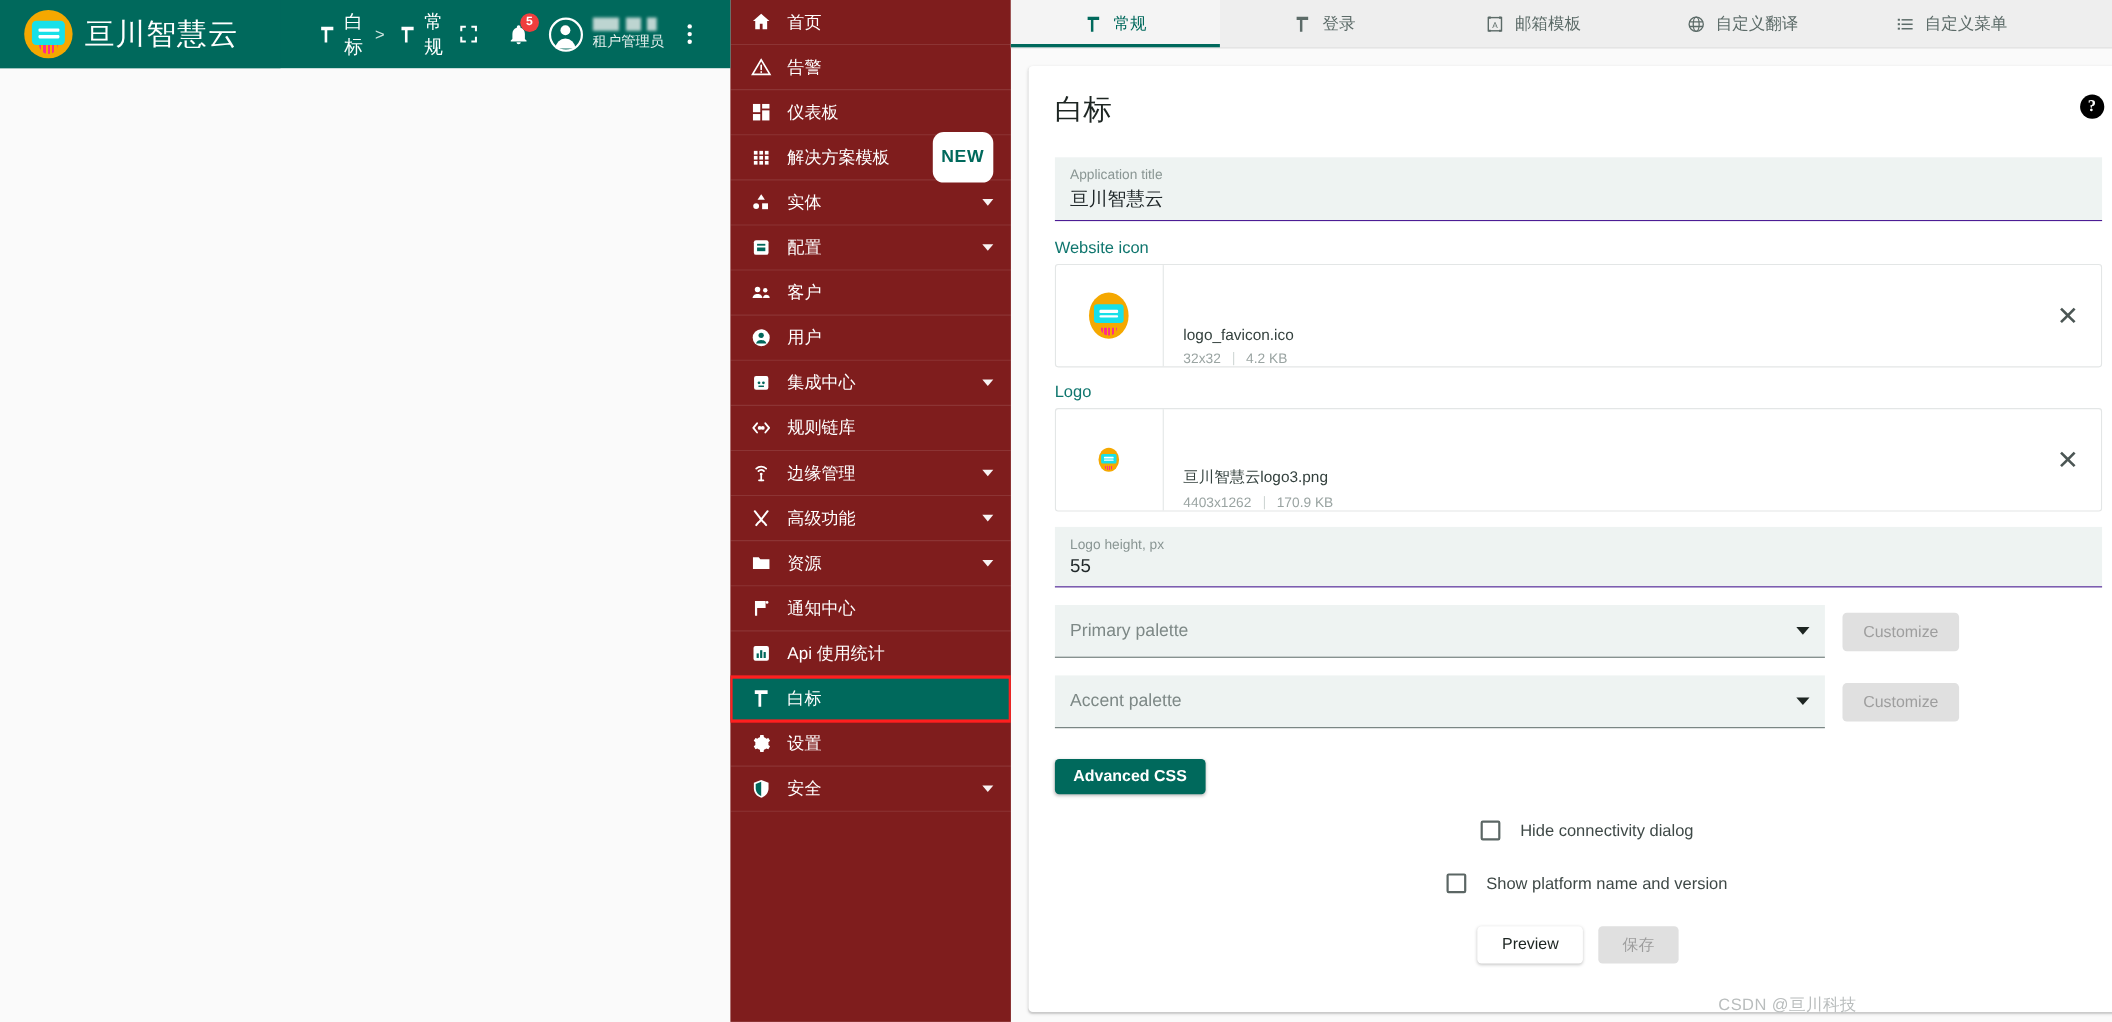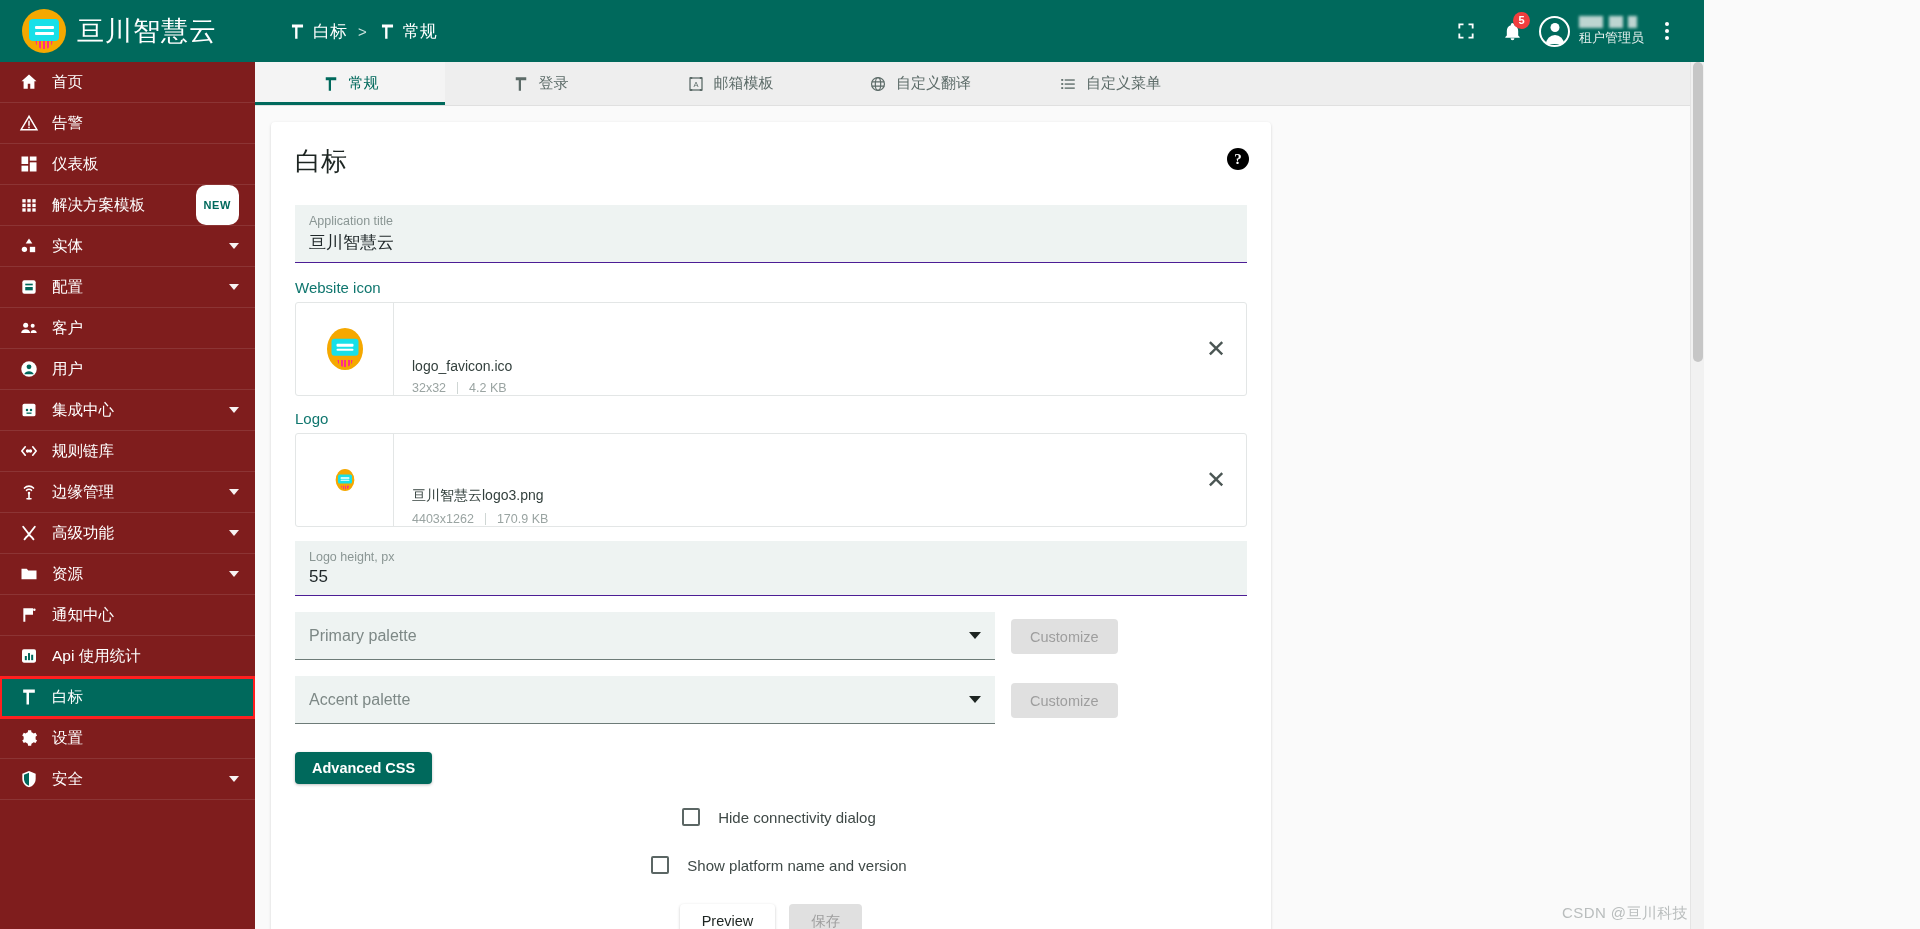--- a/index.html
+++ b/index.html
@@ -2,21 +2,21 @@
 <html><head>
 <meta charset="utf-8">
 <style>
   * { box-sizing: border-box; margin: 0; padding: 0; }
   html, body {
     width: 1920px; height: 929px;
     font-family: "Liberation Sans", "DejaVu Sans", sans-serif;
     background: #fafafa;
     overflow: hidden;
   }
-  #app { position: relative; width: 1704px; height: 929px; display: flex; flex-direction: column; }
+  #app { position: relative; width: 1704px; height: 929px; display: flex; flex-direction: row; }
 
   
   .topbar {
     height: 62px; min-height: 62px;
     background: #00695c;
     display: flex; align-items: center;
     color: #fff;
     position: relative; z-index: 30;
   }
   .brand {
@@ -110,21 +110,21 @@
   }
   .nav-item .nicon { width: 21px; height: 21px; flex: none; display: flex; align-items: center; justify-content: center; }
   .nav-item .nlabel { flex: 1 1 auto; }
   .nav-item .chev {
     width: 0; height: 0; border-left: 5px solid transparent; border-right: 5px solid transparent;
     border-top: 6px solid #ffffff; margin-right: 4px; opacity: .95;
   }
   .nav-item.selected { outline: 3px solid #ff1f1f; outline-offset: -2px; background: #00695c; z-index: 5; }
   .new-pill {
     background: #ffffff; color: #00695c;
-    font-size: 11px; font-weight: bold; letter-spacing: .6px;
+    font-size: 16px; font-weight: bold; letter-spacing: .6px;
     border-radius: 10px; padding: 14px 8px; margin-right: 4px;
   }
   svg.ic { display: block; }
 
   
   .content-col { flex: 1 1 auto; display: flex; flex-direction: column; min-width: 0; background: #fafafa; }
   .tabstrip {
     height: 44px; min-height: 44px;
     background: #eeeeee;
     display: flex; align-items: stretch;

